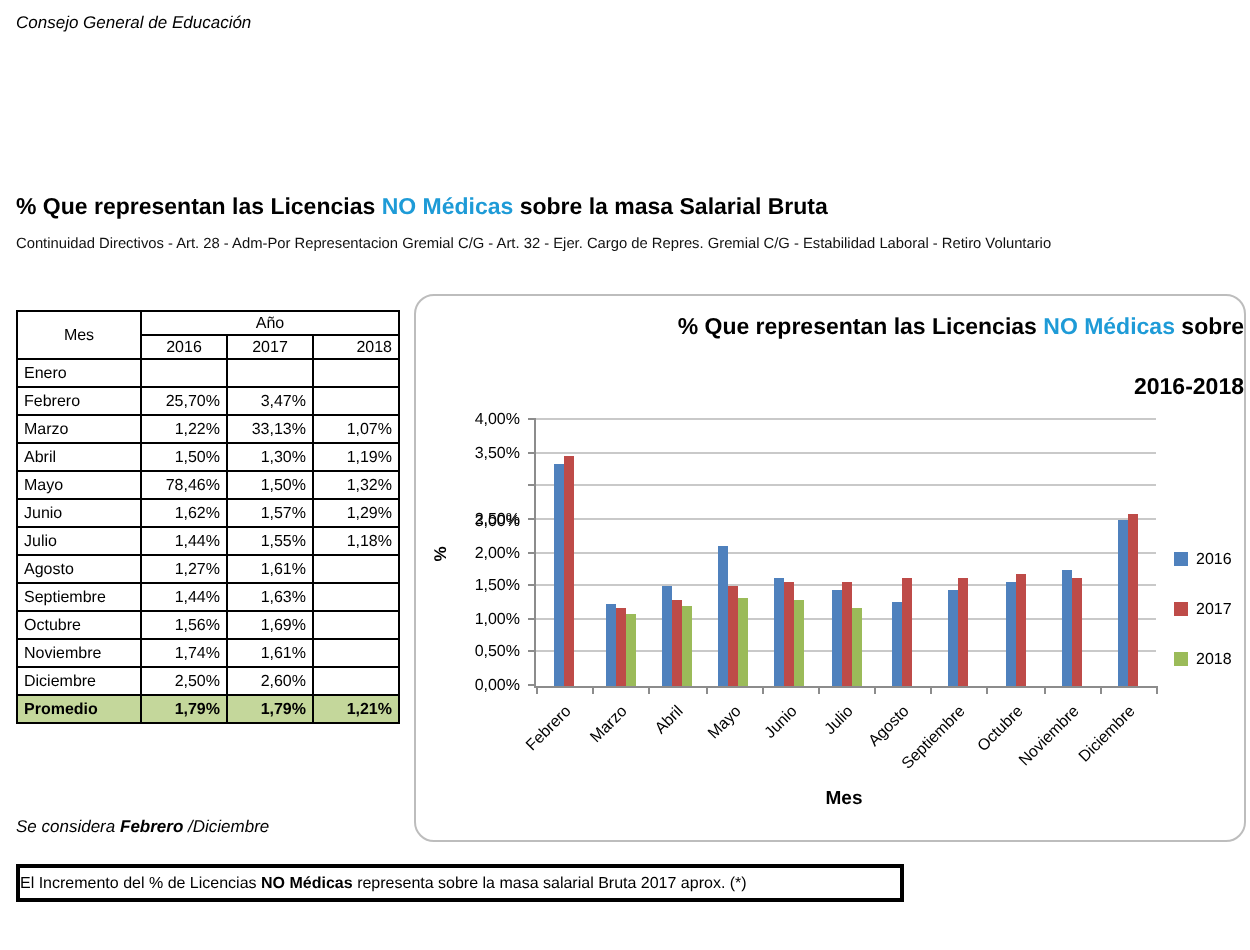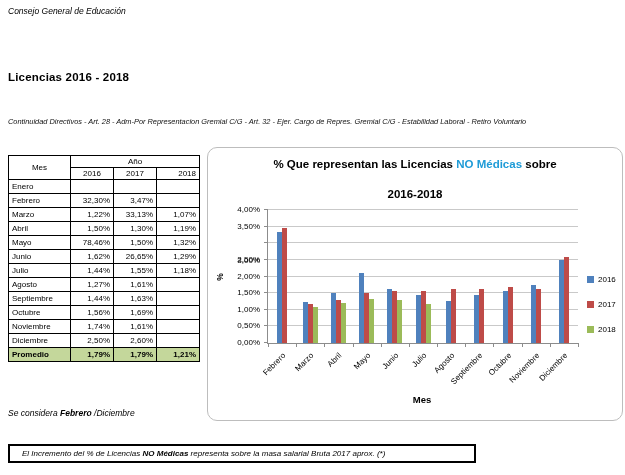--- a/index.html
+++ b/index.html
@@ -4,68 +4,72 @@
 <style>
   html,body{margin:0;padding:0;background:#fff;}
   .page{position:relative;width:625px;height:475px;background:#fff;
         font-family:"Liberation Sans",sans-serif;color:#000;overflow:hidden;}
 
   .org{position:absolute;left:8px;top:5px;font-style:italic;font-size:8.5px;line-height:13px;text-align:center;}
 
   .doc-title{position:absolute;left:8px;top:71px;margin:0;font-size:11.5px;font-weight:bold;letter-spacing:.2px;}
   .heading{position:absolute;left:8px;top:98px;margin:0;font-size:11.5px;font-weight:bold;white-space:nowrap;}
   .hl{color:#1e9bd7;}
-  .detail{position:absolute;left:8px;top:117px;font-size:7.4px;font-style:italic;white-space:nowrap;color:#111;}
+  .detail{position:absolute;left:8px;top:117px;font-size:7.4px;white-space:nowrap;color:#111;}
 
   .data-table{position:absolute;left:8px;top:155px;border-collapse:collapse;font-size:8px;}
   .data-table th,.data-table td{border:1px solid #000;padding:0 3px;}
   .data-table th{font-weight:normal;text-align:center;height:11px;line-height:11px;}
   .data-table thead tr:nth-child(2) th:last-child{text-align:right;}
   .data-table td{height:13px;line-height:13px;}
   td.mes{width:55px;text-align:left;}
   td.val{width:36px;text-align:right;}
   tr.promedio td{background:#c4d79b;font-weight:bold;}
 
   .chart-box{position:absolute;left:207px;top:147px;width:414px;height:272px;
              border:1px solid #bdbdbd;border-radius:10px;background:#fff;}
-  .chart-title{margin-top:9px;text-align:center;font-size:11.5px;font-weight:bold;line-height:15px;}
+  .chart-title{margin-top:9px;text-align:right;font-size:11.5px;font-weight:bold;line-height:15px;}
   .plot{position:absolute;left:59px;top:62px;width:310px;height:133px;
         border-left:1px solid #8c8c8c;border-bottom:1px solid #8c8c8c;}
   .gridline{position:absolute;left:0;width:100%;height:1px;background:#c9c9c9;}
   .ytick{position:absolute;left:-4px;width:4px;height:1px;background:#8c8c8c;}
   .xtick{position:absolute;bottom:-4px;width:1px;height:4px;background:#8c8c8c;}
   .bars{position:absolute;left:0;top:0;right:0;bottom:0;display:flex;align-items:flex-end;}
   .bar-group{flex:1;display:flex;justify-content:center;align-items:flex-end;}
   .bar{width:5px;}
   .ylab{position:absolute;left:0;width:52px;text-align:right;font-size:8px;}
   .xlab{position:absolute;width:90px;text-align:right;font-size:8px;
         transform:rotate(-45deg);transform-origin:100% 0;}
   .y-title{position:absolute;left:8px;top:124px;font-size:8.5px;font-weight:bold;transform:rotate(-90deg);}
   .x-title{position:absolute;left:59px;top:246px;width:310px;text-align:center;font-size:9.5px;font-weight:bold;}
   .legend{position:absolute;left:379px;top:127px;}
   .legend-item{display:flex;align-items:center;margin-bottom:16px;font-size:8px;}
   .legend-marker{width:7px;height:7px;margin-right:4px;}
 
   .considera{position:absolute;left:8px;top:408px;font-size:8.5px;font-style:italic;}
   .considera .bold-it{font-weight:bold;}
-  .note-box{position:absolute;left:8px;top:444px;width:440px;border:2px solid #000;
-            padding:3px 12px;font-size:8px;font-style:italic;white-space:nowrap;}
+  .note-box{position:absolute;left:8px;top:432px;width:440px;border:2px solid #000;
+            padding:3px 0;font-size:8px;white-space:nowrap;}
   .note-box .bold-it{font-weight:bold;}
 </style>
 </head>
 <body>
 
 <div class="page">
 
   <div class="org">
     <div>Consejo General de Educación</div>
   </div>
 
-  <h1 class="doc-title">Licencias 2016 - 2018</h1>
-
+
+  <h2 class="heading">
+    <span>% Que representan las Licencias</span>
+    <span class="hl">NO Médicas</span>
+    <span>sobre la masa Salarial Bruta</span>
+  </h2>
 
   <div class="detail">Continuidad Directivos -  Art. 28 - Adm-Por Representacion Gremial C/G -  Art. 32 - Ejer. Cargo de Repres. Gremial C/G - Estabilidad Laboral - Retiro Voluntario</div>
 
   <table class="data-table">
     <thead>
       <tr>
         <th rowspan="2">Mes</th>
         <th colspan="3">Año</th>
       </tr>
       <tr>
@@ -76,21 +80,21 @@
     </thead>
     <tbody>
         <tr>
           <td class="mes">Enero</td>
           <td class="val"></td>
           <td class="val"></td>
           <td class="val"></td>
         </tr>
         <tr>
           <td class="mes">Febrero</td>
-          <td class="val">32,30%</td>
+          <td class="val">25,70%</td>
           <td class="val">3,47%</td>
           <td class="val"></td>
         </tr>
         <tr>
           <td class="mes">Marzo</td>
           <td class="val">1,22%</td>
           <td class="val">33,13%</td>
           <td class="val">1,07%</td>
         </tr>
         <tr>
@@ -101,21 +105,21 @@
         </tr>
         <tr>
           <td class="mes">Mayo</td>
           <td class="val">78,46%</td>
           <td class="val">1,50%</td>
           <td class="val">1,32%</td>
         </tr>
         <tr>
           <td class="mes">Junio</td>
           <td class="val">1,62%</td>
-          <td class="val">26,65%</td>
+          <td class="val">1,57%</td>
           <td class="val">1,29%</td>
         </tr>
         <tr>
           <td class="mes">Julio</td>
           <td class="val">1,44%</td>
           <td class="val">1,55%</td>
           <td class="val">1,18%</td>
         </tr>
         <tr>
           <td class="mes">Agosto</td>

